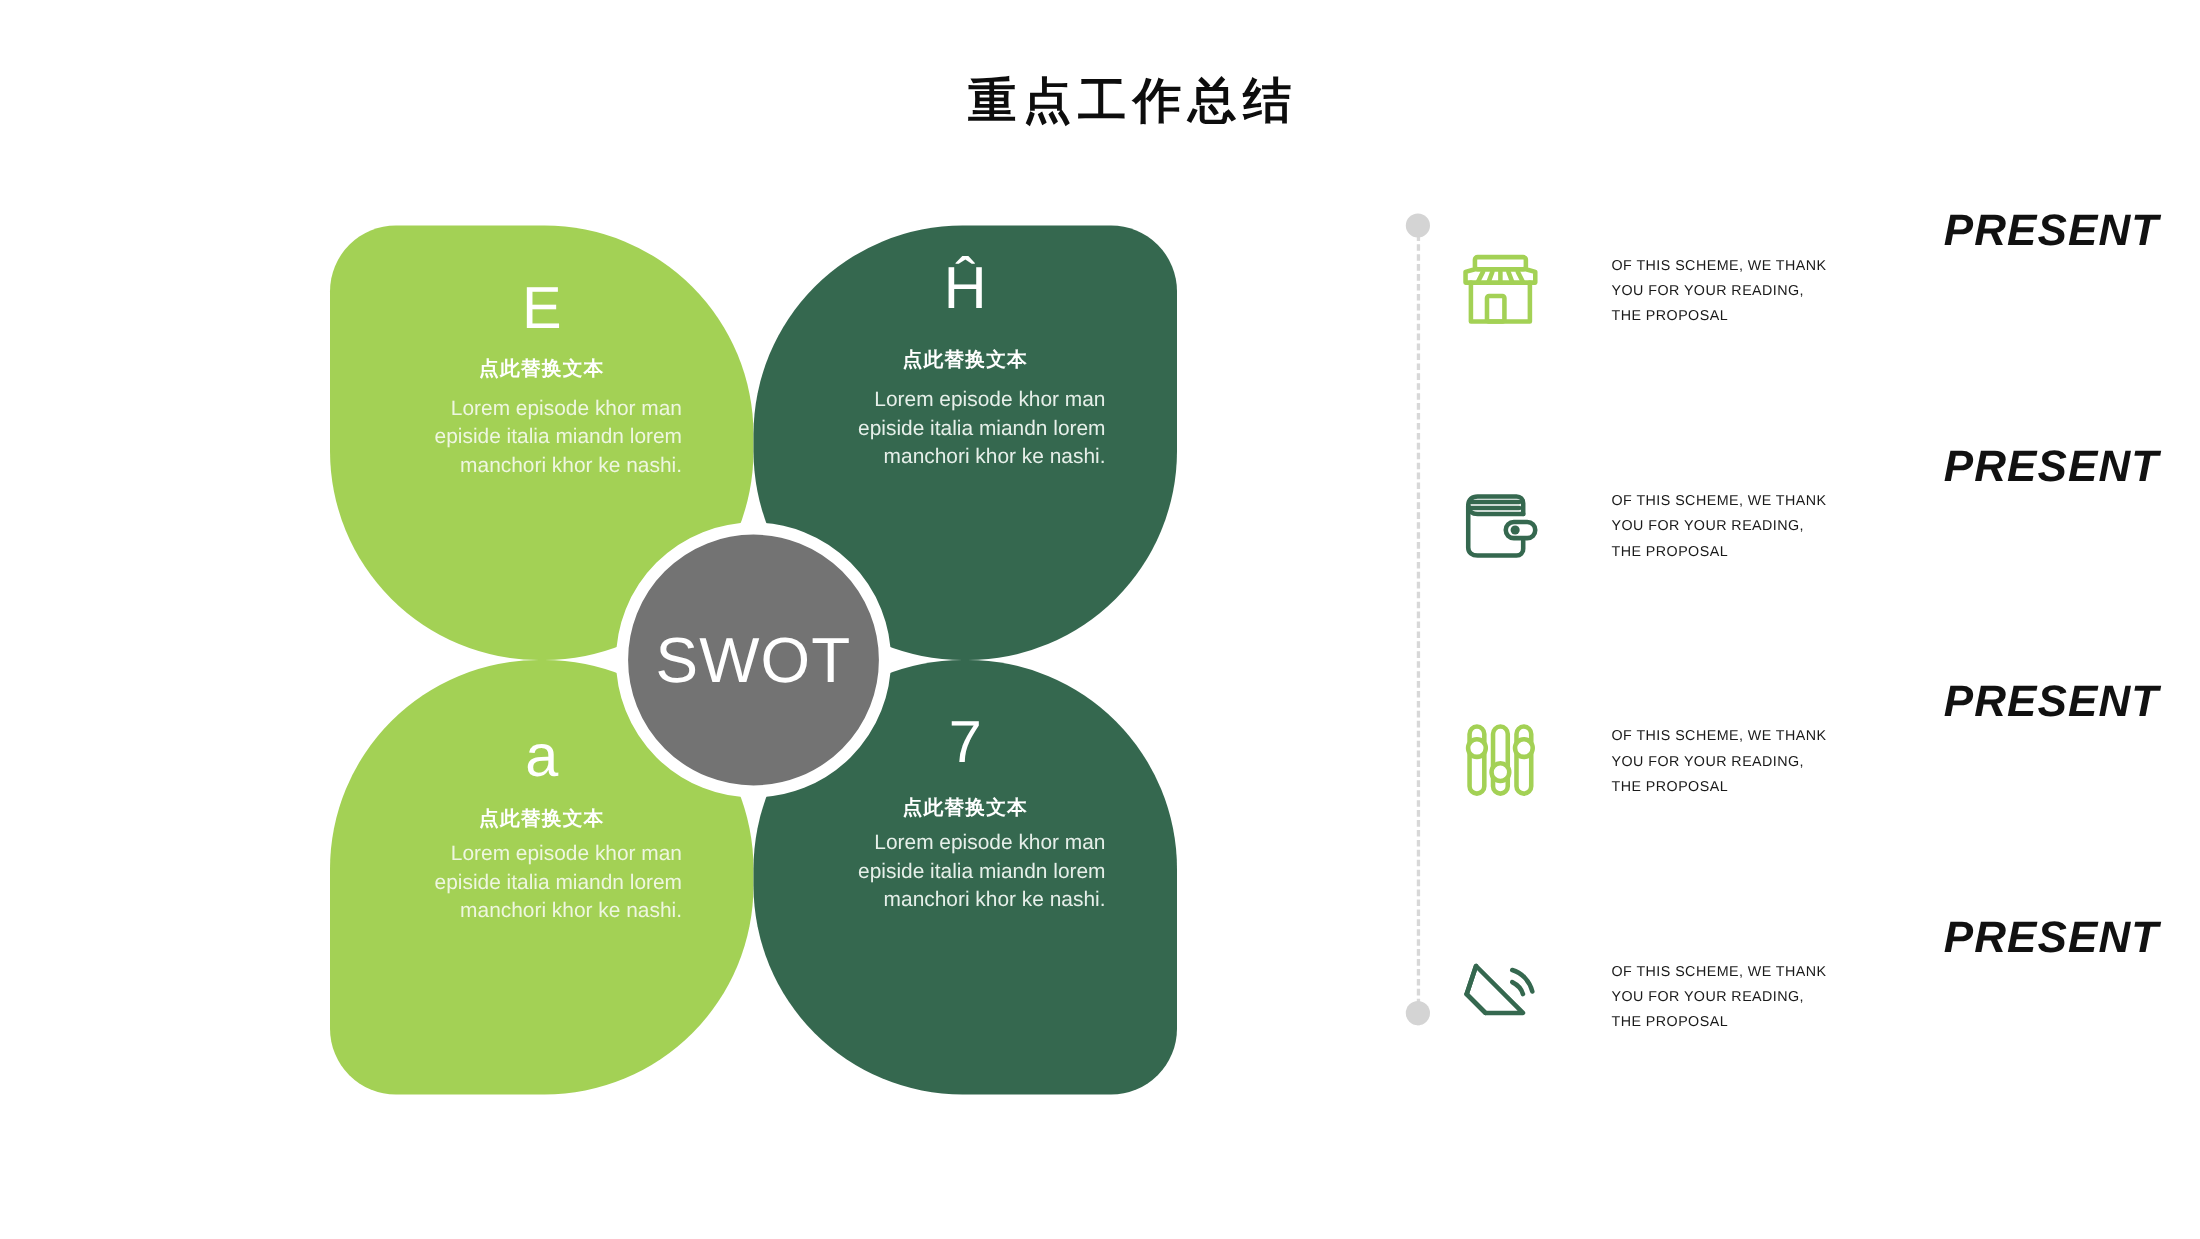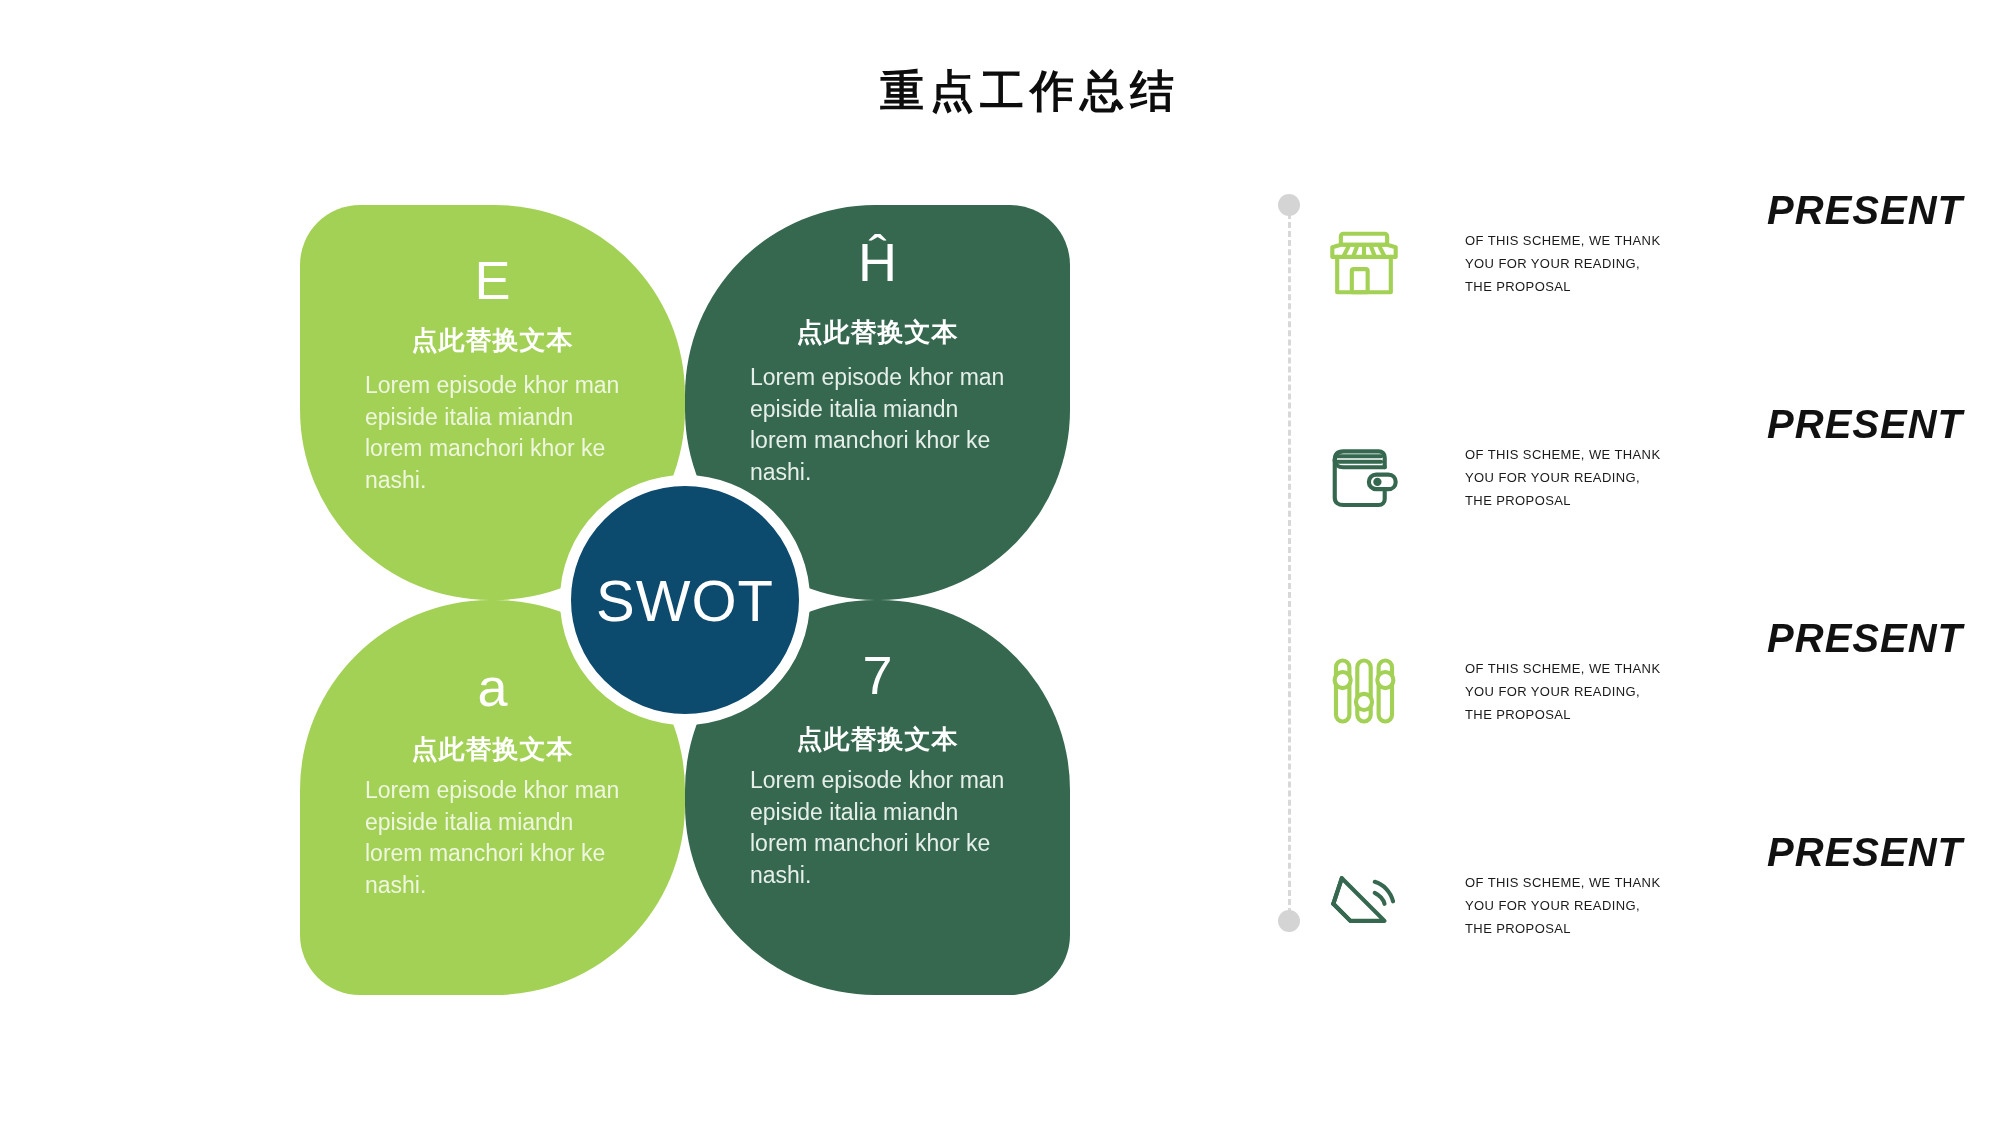--- a/index.html
+++ b/index.html
@@ -33,25 +33,25 @@
     border-top-right-radius:190px;border-bottom-right-radius:190px;}
   .petal.br{left:385px;top:395px;background:#35684F;
     border-bottom-right-radius:60px;border-top-left-radius:190px;
     border-top-right-radius:190px;border-bottom-left-radius:190px;}
 
   .petal .glyph{
     color:#ffffff;font-size:54px;line-height:1;font-weight:400;
     font-family:"Liberation Sans","DejaVu Sans",sans-serif;
   }
   .petal .sub{
-    color:#ffffff;font-size:26px;font-weight:bold;letter-spacing:1px;
+    color:#ffffff;font-size:18px;font-weight:bold;letter-spacing:1px;
     font-family:"DejaVu Sans","Liberation Sans",sans-serif;
   }
   .petal .body{
-    color:#eef6e0;font-size:23px;line-height:1.38;text-align:left;
+    color:#eef6e0;font-size:19px;line-height:1.38;text-align:right;
     max-width:255px;font-weight:400;
   }
   .petal.tr .body,.petal.br .body{color:#e6efe9;}
 
   
   .petal.tl .glyph{margin-top:48px;}
   .petal.tl .sub{margin-top:16px;}
   .petal.tl .body{margin-top:12px;}
 
   .petal.tr .glyph{margin-top:30px;}
@@ -62,21 +62,21 @@
   .petal.bl .sub{margin-top:18px;}
   .petal.bl .body{margin-top:8px;}
 
   .petal.br .glyph{margin-top:48px;}
   .petal.br .sub{margin-top:20px;}
   .petal.br .body{margin-top:8px;}
 
   .swot-center{
     position:absolute;left:50%;top:50%;transform:translate(-50%,-50%);
     width:250px;height:250px;border-radius:50%;
-    background:#0c4a6e;border:11px solid #ffffff;
+    background:#737373;border:11px solid #ffffff;
     display:flex;align-items:center;justify-content:center;
     color:#ffffff;font-size:58px;letter-spacing:1px;
     box-sizing:border-box;
   }
   
   .timeline{position:absolute;left:1270px;top:190px;width:700px;height:760px;}
   .tl-line{
     position:absolute;left:18px;top:14px;width:0;height:728px;
     border-left:3px dashed #d8d8d8;
   }

